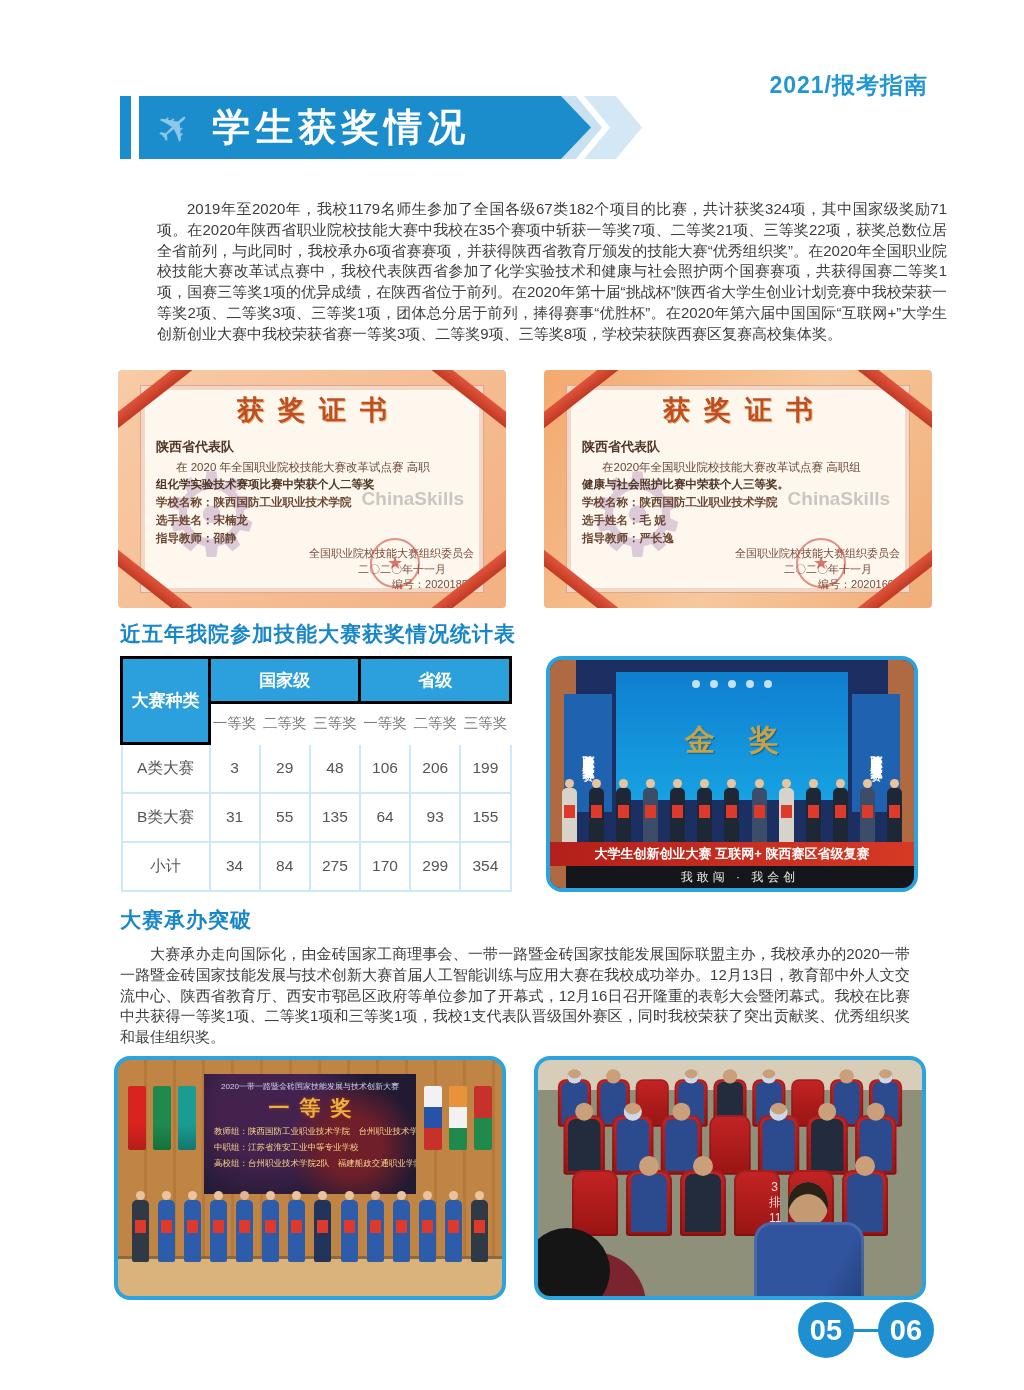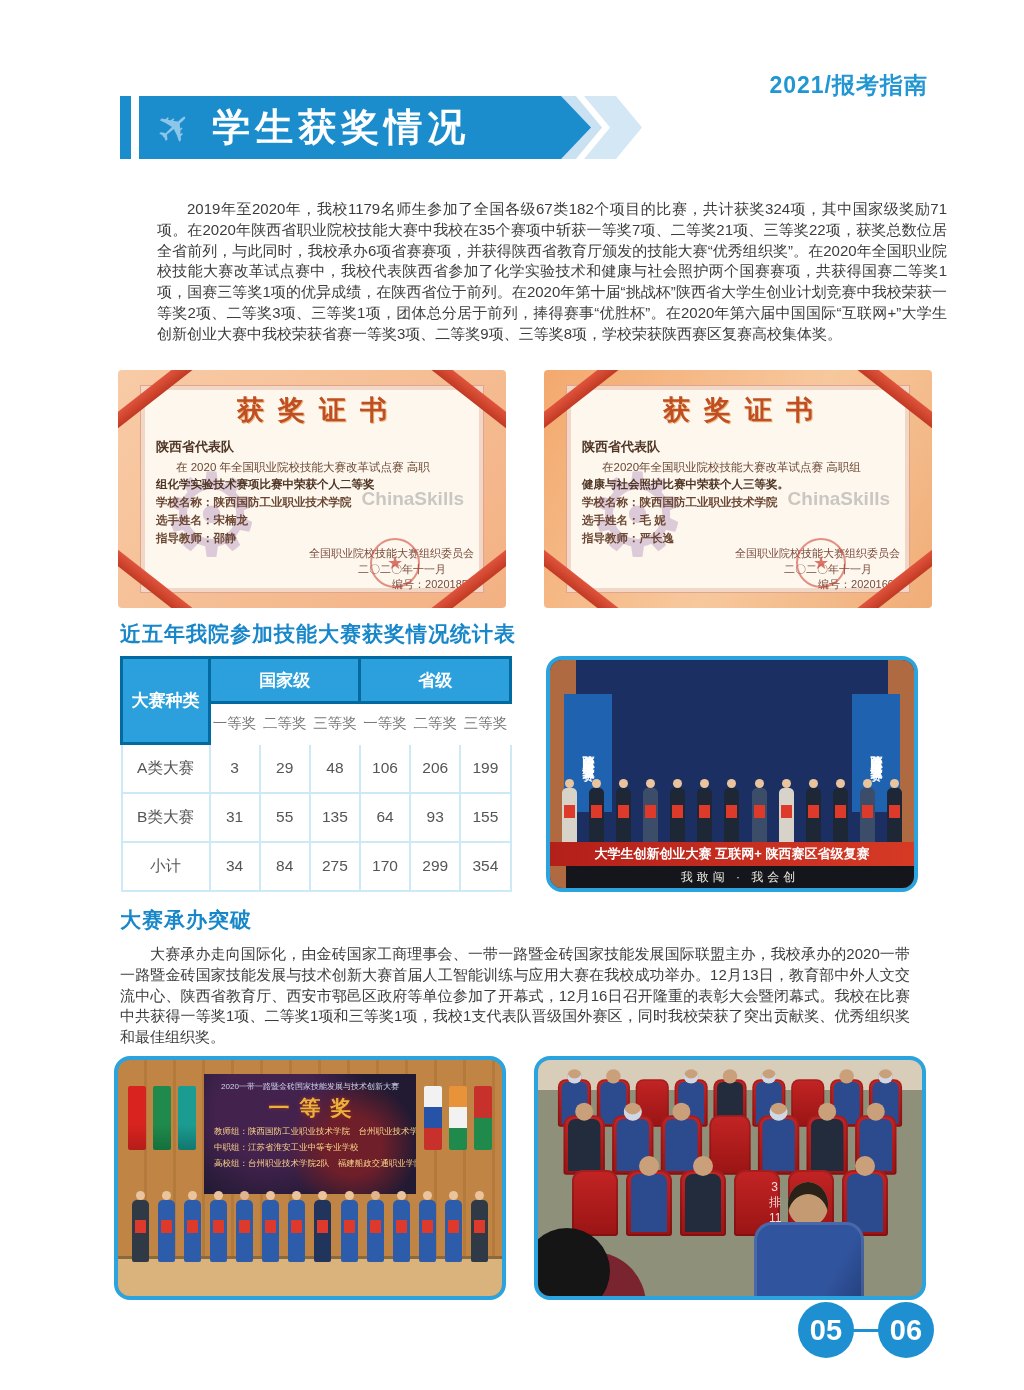--- a/index.html
+++ b/index.html
@@ -57,21 +57,21 @@
   .ci-serial { top:207px; }
   .cert-gear { position:absolute; left:42px; top:88px; font-size:115px; line-height:1; color:rgba(165,130,185,.38); }
   .cert-skills { position:absolute; right:42px; top:118px; font-size:19px; font-weight:bold; color:rgba(140,140,140,.45); }
   .cert-stamp { position:absolute; right:86px; top:168px; width:50px; height:50px; border:2px solid rgba(205,60,45,.55);
     border-radius:50%; display:flex; align-items:center; justify-content:center; color:rgba(205,60,45,.7); font-size:18px; }
 
   
   .stats-row { position:absolute; top:656px; left:120px; display:flex; gap:34px; }
   table.stats { border-collapse:collapse; width:392px; }
   .stats th, .stats td { text-align:center; }
-  .stats .hblue { background:#2ba0dc; color:#fff; font-weight:bold; font-size:17px; border:3px solid #0369a1; height:44px; }
+  .stats .hblue { background:#2ba0dc; color:#fff; font-weight:bold; font-size:17px; border:3px solid #000000; height:44px; }
   .stats .corner { width:88px; font-size:17px; }
   .stats .sub { background:#fff; color:#787878; font-weight:normal; font-size:14.5px; border:3px solid #fff; height:40px; }
   .stats td { border:2px solid #cde9f6; height:48px; font-size:15.5px; color:#555; background:#fff; }
 
   
   .photo { position:relative; border:4px solid #2aa3de; border-radius:16px; overflow:hidden; background:#333; flex:none; }
 
   
   .gold { width:372px; height:236px; background:#1b2f63; }
   .gp-wall-l,.gp-wall-r { position:absolute; top:0; bottom:0; width:26px; background:#b06a41; }
@@ -266,20 +266,30 @@
           <td>354</td>
         </tr>
       </tbody>
     </table>
 
     <div class="photo gold">
       <div class="gp-wall-l"></div>
       <div class="gp-wall-r"></div>
       <div class="gp-panel gp-pl">陕西赛区省级复赛</div>
       <div class="gp-panel gp-pr">陕西赛区省级复赛</div>
+      <div class="gp-screen">
+        <div class="gp-logos">
+            <i></i>
+            <i></i>
+            <i></i>
+            <i></i>
+            <i></i>
+          </div>
+        <div class="gp-title">金奖</div>
+      </div>
       <div class="crowd gp-crowd">
         <i class="fig"></i>
           <i class="fig"></i>
           <i class="fig"></i>
           <i class="fig"></i>
           <i class="fig"></i>
           <i class="fig"></i>
           <i class="fig"></i>
           <i class="fig"></i>
           <i class="fig"></i>

